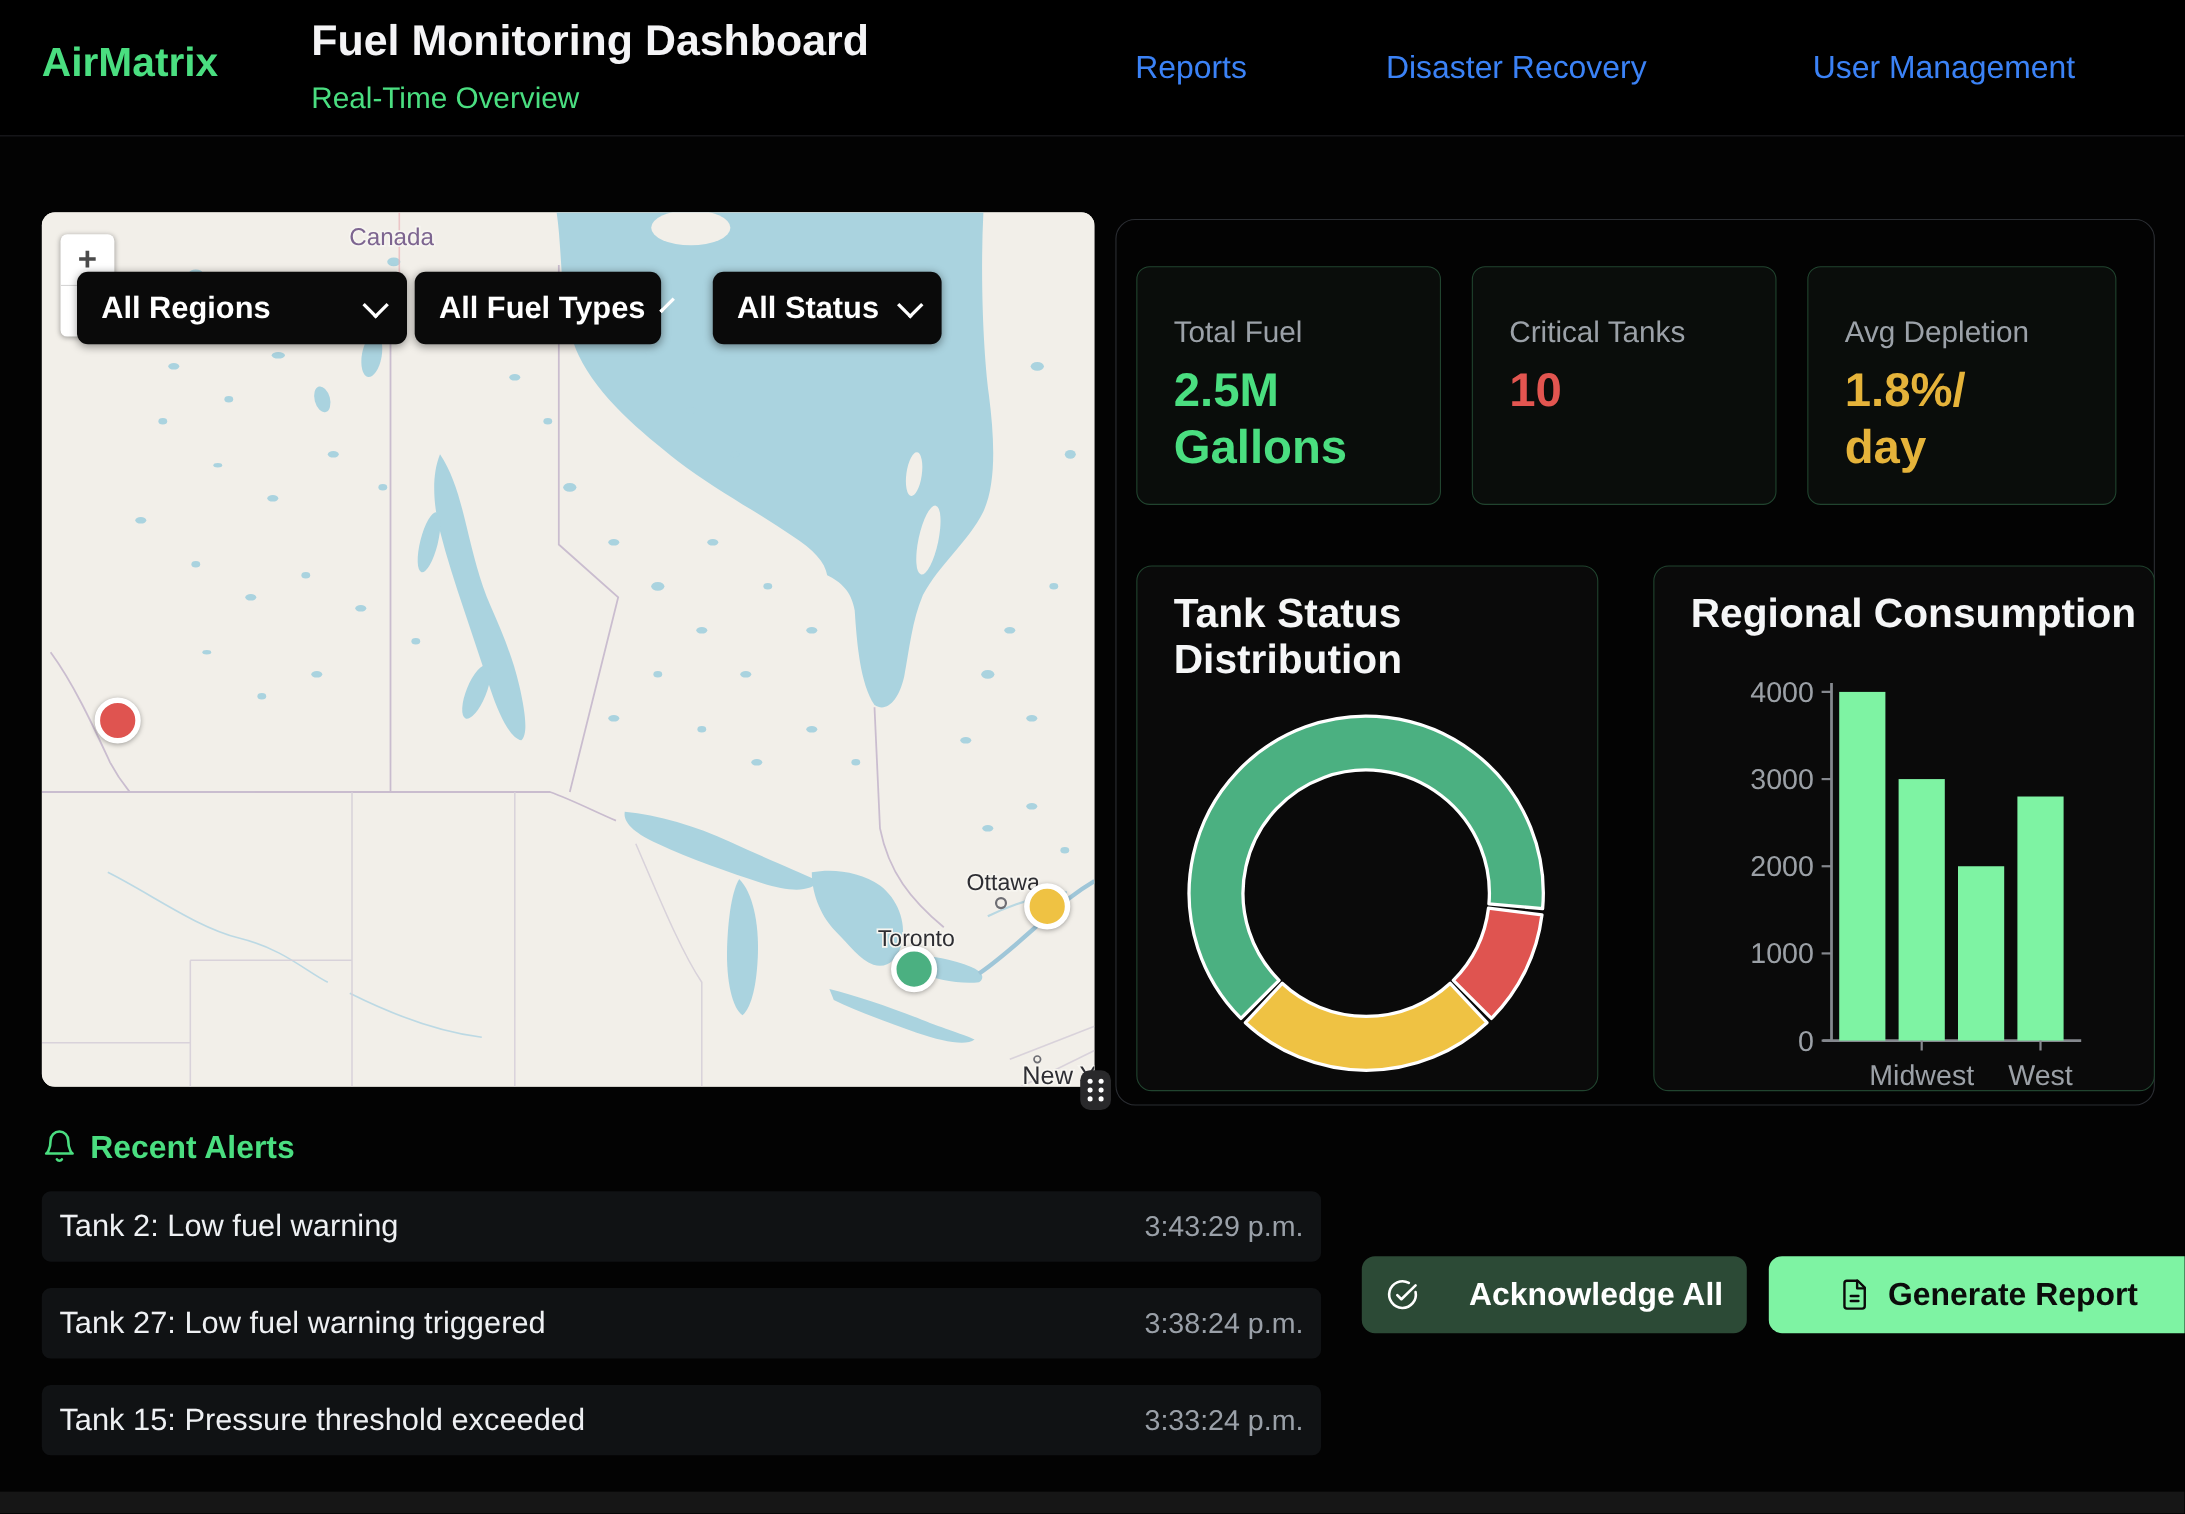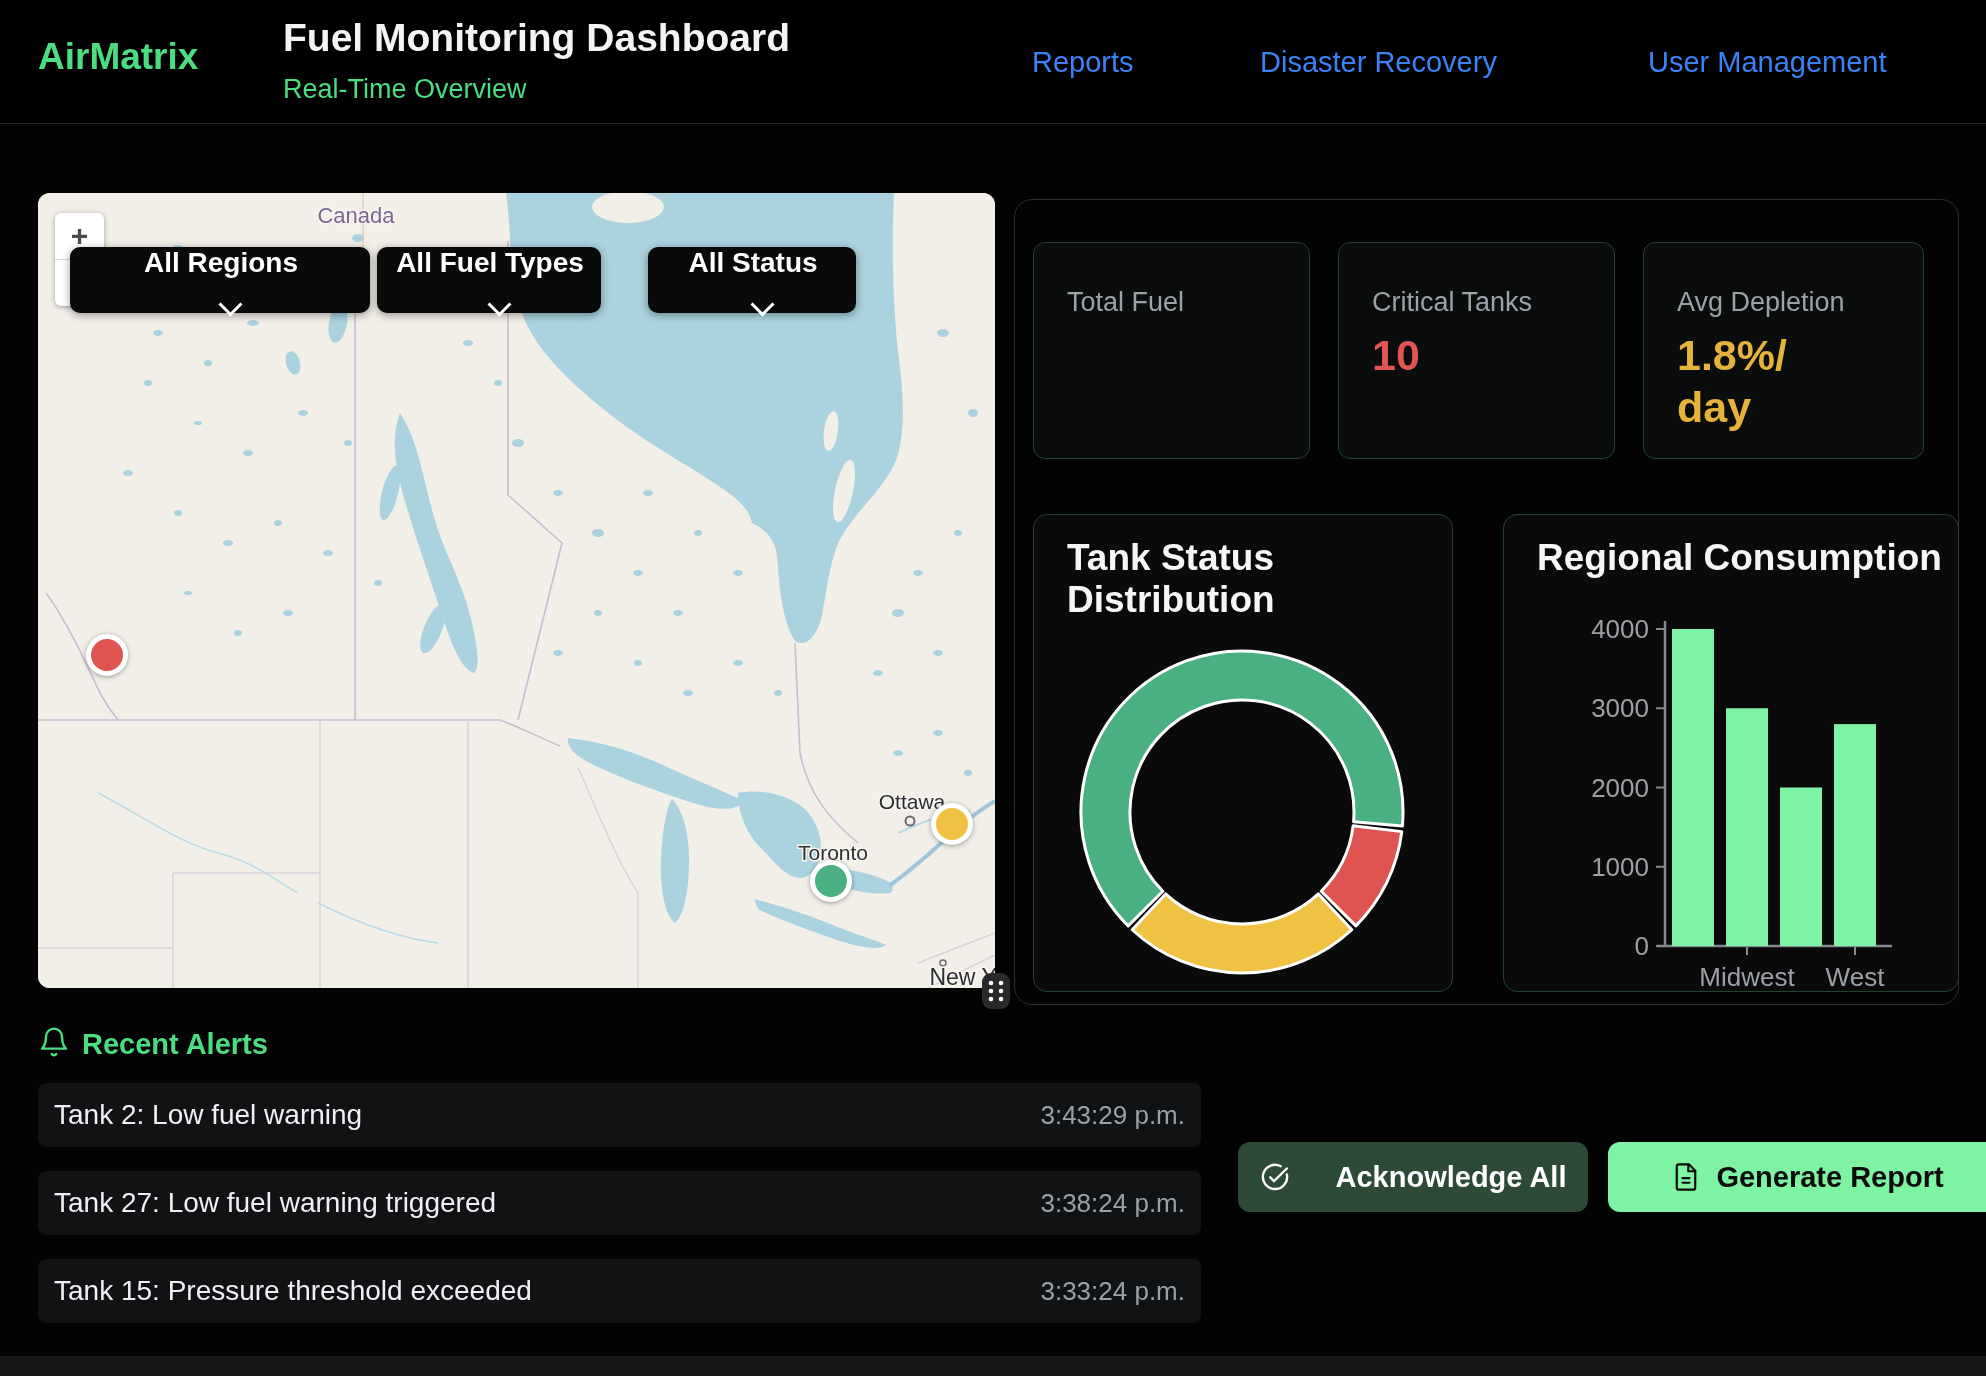--- a/index.html
+++ b/index.html
@@ -20,21 +20,21 @@
              overflow:hidden;background:#f2efe9;}
   .map-svg{position:absolute;left:0;top:0;}
   .zoom-ctrl{position:absolute;left:17px;top:20px;width:49px;background:#fff;border-radius:6px;
              box-shadow:0 1px 5px rgba(0,0,0,.35);z-index:5;overflow:hidden;}
   .zoom-btn{width:49px;height:46px;line-height:46px;text-align:center;font-size:30px;font-weight:700;
             color:#4a4a4a;cursor:pointer;}
   .zoom-divider{height:1px;background:#d6d6d6;}
   .filters{position:absolute;left:0;top:0;z-index:20;}
   .dropdown{position:absolute;top:54px;height:66px;background:#0a0a0a;border-radius:10px;
             display:flex;align-items:center;justify-content:space-between;cursor:pointer;
-            padding:0 20px 0 22px;box-sizing:border-box;box-shadow:0 2px 8px rgba(0,0,0,.4);flex-direction:column;}
+            padding:0 20px 0 22px;box-sizing:border-box;box-shadow:0 2px 8px rgba(0,0,0,.4);}
   .dd-label{font-size:28px;font-weight:600;color:#fff;white-space:nowrap;}
   .chev{width:14px;height:14px;border-right:3px solid #fff;border-bottom:3px solid #fff;
         transform:rotate(45deg);margin-left:18px;margin-top:-6px;}
   .dd1{left:32px;width:300px}.dd2{left:339px;width:224px}.dd3{left:610px;width:208px}
   .marker{position:absolute;width:32px;height:32px;border:5px solid #fff;border-radius:50%;
           box-shadow:0 1px 5px rgba(0,0,0,.35);z-index:10;cursor:pointer;}
   .resize-handle{position:absolute;left:982px;top:973px;width:28px;height:36px;background:#29292b;
                  border-radius:9px;z-index:30;cursor:grab;}
 
   
@@ -243,20 +243,22 @@
       <circle cx="9" cy="26" r="2.3"></circle>
         <circle cx="19" cy="26" r="2.3"></circle>
     </g>
   </svg>
 </div>
 
 <div class="right-panel">
 
   <div class="stat-card stat1">
     <div class="stat-label">Total Fuel</div>
+    <div class="stat-value" style="color: rgb(74, 222, 128);">2.5M
+Gallons</div>
   </div>
   <div class="stat-card stat2">
     <div class="stat-label">Critical Tanks</div>
     <div class="stat-value" style="color: rgb(226, 85, 80);">10</div>
   </div>
   <div class="stat-card stat3">
     <div class="stat-label">Avg Depletion</div>
     <div class="stat-value" style="color: rgb(229, 179, 58);">1.8%/
 day</div>
   </div>

